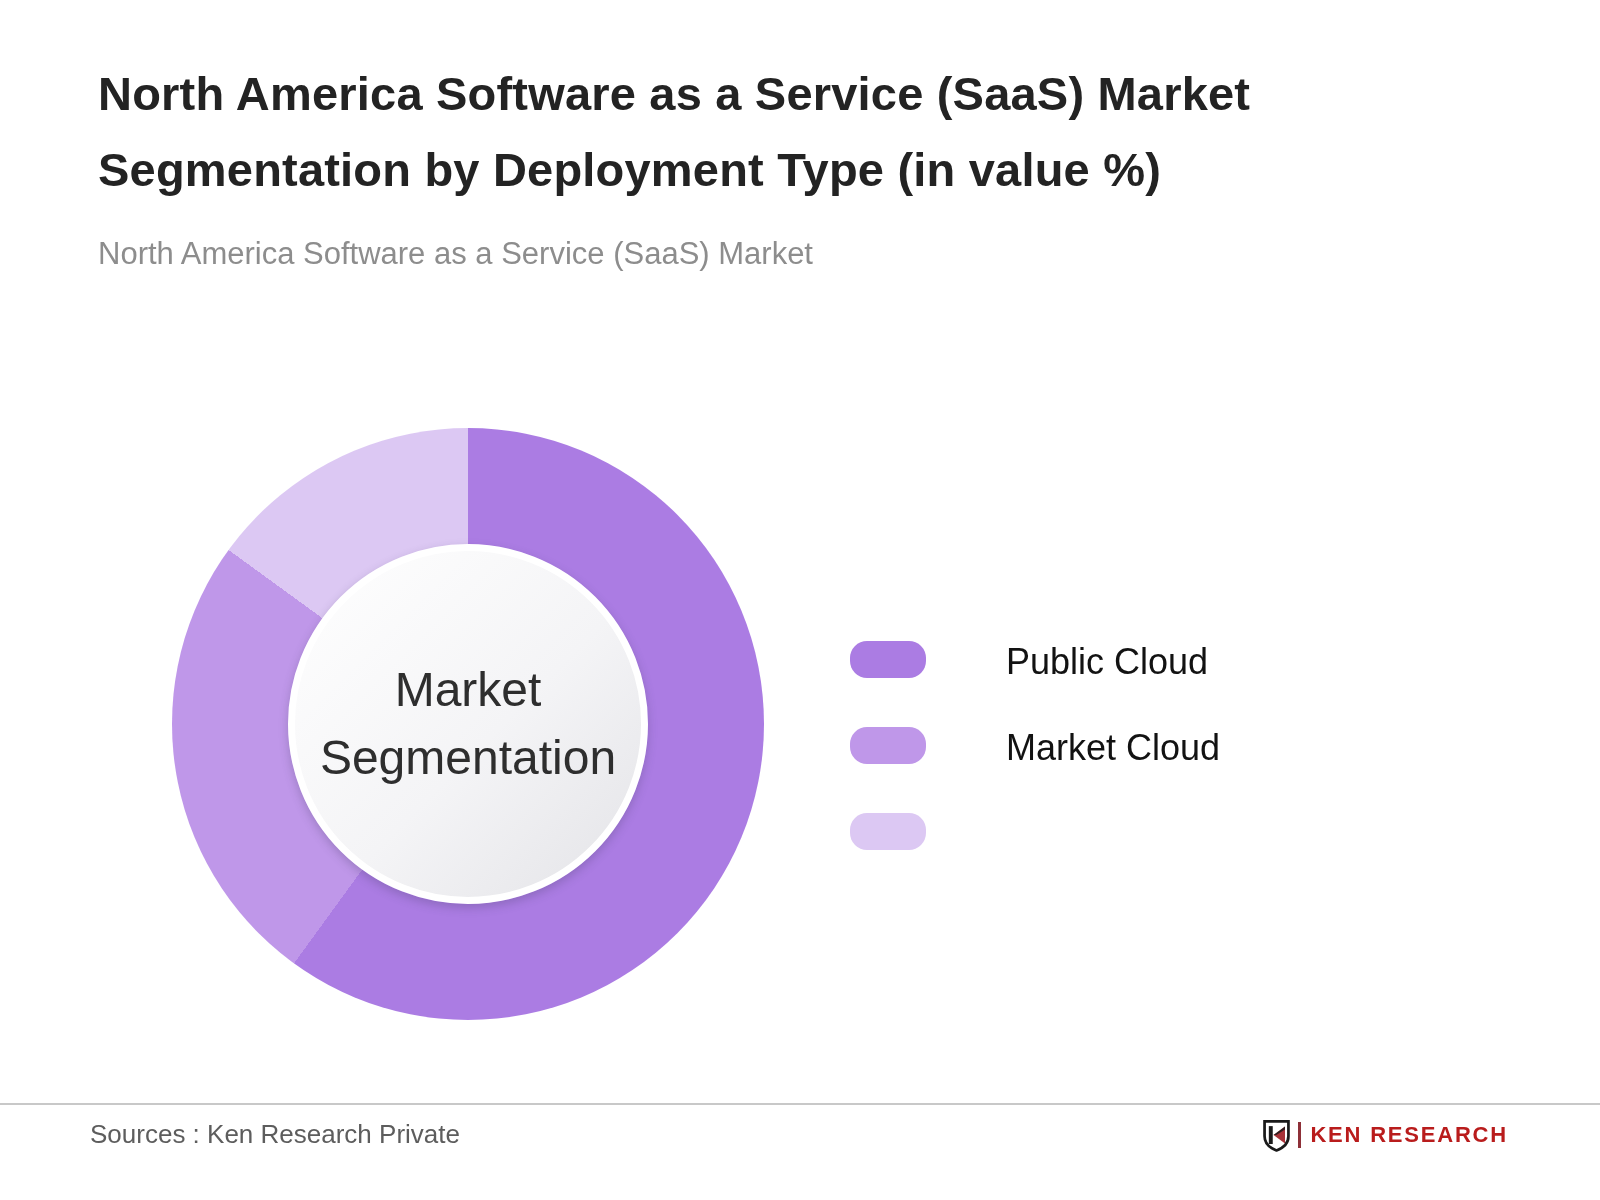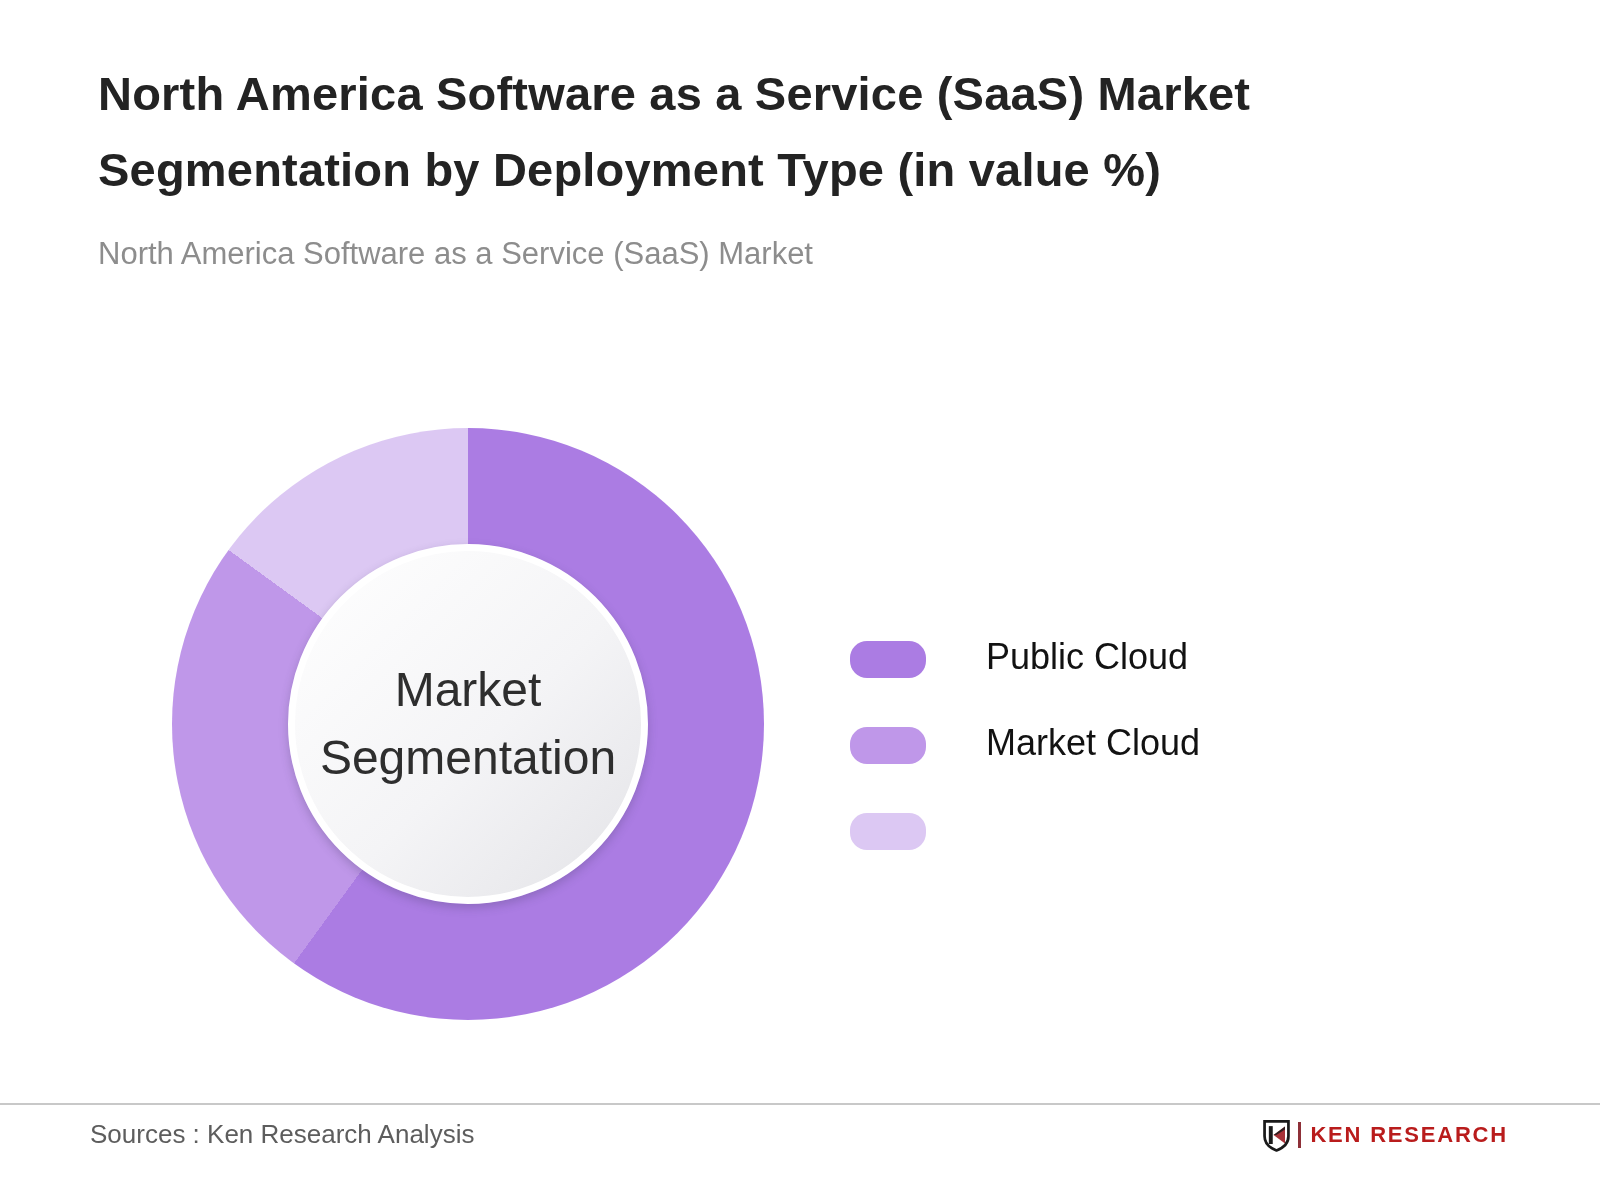--- a/index.html
+++ b/index.html
@@ -42,21 +42,21 @@
     display: flex; align-items: center; justify-content: center;
     text-align: center;
   }
   .center-label {
     width: 302px;
     font-size: 48px; color: #2e2e2e; line-height: 1.42;
   }
 
   
   .legend { position: absolute; left: 850px; top: 641px; }
-  .legend-row { display: flex; align-items: flex-end; height: 37px; margin-bottom: 49px; }
+  .legend-row { display: flex; align-items: flex-start; height: 37px; margin-bottom: 49px; gap: 20px; }
   .legend-swatch { width: 76px; height: 37px; border-radius: 17px; flex: none; }
   .legend-label { margin-left: 60px; font-size: 36px; color: #121212; white-space: nowrap; }
 
   
   .footer-divider {
     position: absolute; left: 0; top: 1103px;
     width: 1600px; height: 2px; background: #c8c8c8;
   }
   .sources {
     position: absolute; left: 90px; top: 1119px;
@@ -101,21 +101,21 @@
     <div class="legend-row">
       <span class="legend-swatch" style="background: rgb(191, 151, 233);"></span>
       <span class="legend-label">Market Cloud</span>
     </div>
     <div class="legend-row">
       <span class="legend-swatch" style="background: rgb(220, 200, 243);"></span>
     </div>
   </div>
 
 <div class="footer-divider"></div>
-<div class="sources">Sources : Ken Research Analysis</div>
+<div class="sources">Sources : Ken Research Private</div>
 
 <div class="logo">
   <svg class="logo-emblem" viewBox="0 0 34 38" xmlns="http://www.w3.org/2000/svg">
     <path d="M3 2.5 H31 V20 C31 28.5 25.5 33.5 17 36.5 C8.5 33.5 3 28.5 3 20 Z" fill="#ffffff" stroke="#1a1a1a" stroke-width="3.2"></path>
     <rect x="8" y="8" width="4.6" height="21" fill="#1a1a1a"></rect>
     <polygon points="27,8.5 27,28.5 13.5,18.5" fill="#a83238"></polygon>
     <polygon points="27,8.5 27,12 16.8,18.5 13.5,18.5" fill="#1a1a1a" opacity="0.85"></polygon>
   </svg>
   <span class="logo-bar"></span>
   <span class="logo-text">KEN RESEARCH</span>

